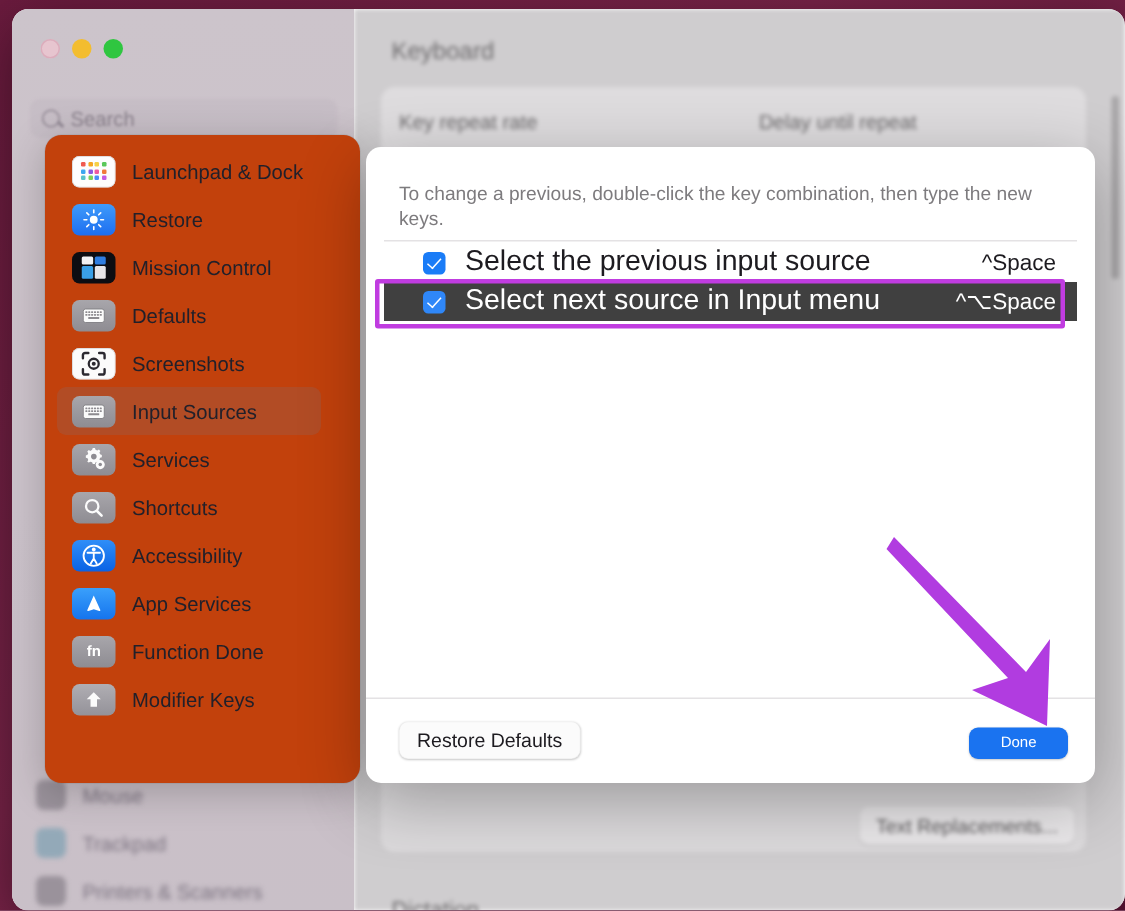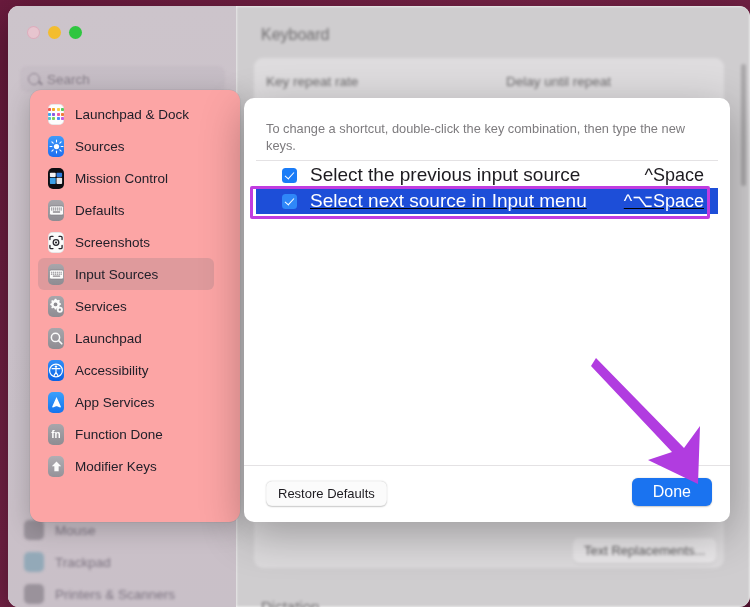--- a/index.html
+++ b/index.html
@@ -141,39 +141,39 @@
     position: absolute; right: 4px; top: 58px;
     width: 5px; height: 122px;
     background: #a9a7a9; border-radius: 3px;
   }
 
   
   #popover {
     position: absolute;
     left: 22px; top: 84px;
     width: 210px; height: 432px;
-    background: #fca5a5;
+    background: #c2410c;
     border-radius: 11px;
     box-shadow: 0 6px 26px rgba(0,0,0,0.22), 0 0 0 0.5px rgba(0,0,0,0.07);
     z-index: 10;
     padding: 8px 18px 10px 0;
   }
   .pop-item {
     position: relative;
     margin: 0 8px;
     height: 32px;
     display: flex; align-items: center; gap: 11px;
     padding-left: 10px;
     border-radius: 6px;
   }
   .pop-item.selected { background: rgba(125,118,128,0.22); }
   .pop-label { font-size: 13.5px; color: #22202a; white-space: nowrap; }
 
   .pico {
-    width: 16px; height: 21px; border-radius: 5px;
+    width: 29px; height: 21px; border-radius: 5px;
     flex: 0 0 auto; position: relative;
     display: flex; align-items: center; justify-content: center;
     overflow: hidden;
   }
   .ico-launchpad { background: #fdfdfd; box-shadow: inset 0 0 0 .5px #d6d4d6; }
   .lp-grid { display: grid; grid-template-columns: repeat(4,3px); grid-gap: 1.4px; }
   .lp-grid i { width: 3px; height: 3px; border-radius: .8px; display:block; }
 
   .ico-display { background: linear-gradient(180deg,#3f9bfa,#1d6ef0); }
   .ico-mission { background: #0d0d12; }
@@ -207,39 +207,39 @@
   #hint-divider {
     position: absolute; left: 12px; top: 62px;
     width: 462px; height: 1px; background: #e4e2e4;
   }
   .sc-row {
     position: absolute;
     left: 12px; width: 462px; height: 26px;
     display: flex; align-items: center;
   }
   #sc-row-0 { top: 64px; }
-  #sc-row-1 { top: 90px; background: #1d4ed8; text-decoration: underline; }
+  #sc-row-1 { top: 90px; background: #404040; }
   .sc-check {
     width: 15px; height: 15px; border-radius: 3.5px;
     background: #1a7cf7; margin-left: 26px; flex: 0 0 auto;
     position: relative;
   }
   .sc-row.sel .sc-check { background: #2f87f8; }
   .sc-check::after {
     content: ""; position: absolute;
     left: 4.6px; top: 2.0px;
     width: 4px; height: 8px;
     border: solid #fff; border-width: 0 1.9px 1.9px 0;
     transform: rotate(42deg);
   }
   .sc-name { margin-left: 13px; font-size: 19px; color: #1d1b20; }
   .sc-row.sel .sc-name { color: #fff; }
   .sc-key {
     margin-left: auto; margin-right: 14px;
-    font-size: 18px; color: #1d1b20;
+    font-size: 15px; color: #1d1b20;
     font-family: "Liberation Sans", sans-serif;
   }
   .sc-row.sel .sc-key { color: #fff; }
 
   
   #highlight-box {
     position: absolute;
     left: 250px; top: 186px;
     width: 460px; height: 33px;
     border: 3px solid #c03ce0;
@@ -256,21 +256,21 @@
     position: absolute; left: 22px; bottom: 16px;
     padding: 5px 12px;
     background: #fbfbfb; border-radius: 6px;
     font-size: 13px; color: #1d1b20;
     box-shadow: 0 .5px 1.5px rgba(0,0,0,.22), inset 0 0 0 .5px rgba(0,0,0,.05);
   }
   #btn-done {
     position: absolute; right: 18px; bottom: 16px;
     padding: 5px 21px;
     background: #1a73f0; border-radius: 6px;
-    font-size: 16px; color: #fff;
+    font-size: 10px; color: #fff;
     box-shadow: 0 .5px 1.5px rgba(0,0,0,.22);
   }
 
   
   #arrow-annotation {
     position: absolute;
     left: 588px; top: 352px;
     width: 130px; height: 145px;
     z-index: 40;
     pointer-events: none;
@@ -352,21 +352,21 @@
                 <line x1="12" y1="19.4" x2="12" y2="22.4"></line>
               <line x1="1.6" y1="12" x2="4.6" y2="12"></line>
                 <line x1="19.4" y1="12" x2="22.4" y2="12"></line>
               <line x1="4.6" y1="4.6" x2="6.7" y2="6.7"></line>
                 <line x1="17.3" y1="17.3" x2="19.4" y2="19.4"></line>
               <line x1="19.4" y1="4.6" x2="17.3" y2="6.7"></line>
                 <line x1="6.7" y1="17.3" x2="4.6" y2="19.4"></line>
             </g>
           </svg>
         </span>
-        <span class="pop-label">Sources</span>
+        <span class="pop-label">Restore</span>
       </div>
 
       <div class="pop-item">
         <span class="pico ico-mission">
           <svg width="21" height="21" viewBox="0 0 21 21" aria-hidden="true">
             <rect x="2.5" y="3" width="7.6" height="5.4" rx="1" fill="#f2f2f4"></rect>
             <rect x="11.2" y="3" width="7.3" height="5.4" rx="1" fill="#2f7de0"></rect>
             <rect x="2.5" y="9.4" width="7.6" height="8.4" rx="1" fill="#3aa0e8"></rect>
             <rect x="11.2" y="9.4" width="7.3" height="8.4" rx="1" fill="#e8e6e9"></rect>
           </svg>
@@ -452,21 +452,21 @@
         <span class="pop-label">Services</span>
       </div>
 
       <div class="pop-item">
         <span class="pico ico-spotlight">
           <svg width="15" height="15" viewBox="0 0 16 16" aria-hidden="true">
             <circle cx="6.9" cy="6.9" r="4.4" fill="none" stroke="#fbfbfb" stroke-width="1.6"></circle>
             <line x1="10.3" y1="10.3" x2="13.6" y2="13.6" stroke="#fbfbfb" stroke-width="1.8" stroke-linecap="round"></line>
           </svg>
         </span>
-        <span class="pop-label">Launchpad</span>
+        <span class="pop-label">Shortcuts</span>
       </div>
 
       <div class="pop-item">
         <span class="pico ico-accessibility">
           <svg width="17" height="17" viewBox="0 0 18 18" aria-hidden="true">
             <circle cx="9" cy="9" r="7.2" fill="none" stroke="#ffffff" stroke-width="1.3"></circle>
             <circle cx="9" cy="4.6" r="1.35" fill="#ffffff"></circle>
             <path d="M4.6 6.9h8.8" stroke="#ffffff" stroke-width="1.3" stroke-linecap="round"></path>
             <path d="M9 6.9v4 M9 10.9l-2.1 3.6 M9 10.9l2.1 3.6" stroke="#ffffff" stroke-width="1.3" stroke-linecap="round" fill="none"></path>
           </svg>
@@ -492,21 +492,21 @@
         <span class="pico ico-modifier">
           <svg width="15" height="15" viewBox="0 0 16 16" aria-hidden="true">
             <path d="M8 2.6l5 5h-2.7v5.4H5.7V7.6H3z" fill="#fbfbfb"></path>
           </svg>
         </span>
         <span class="pop-label">Modifier Keys</span>
       </div>
     </div>
 
     <div id="dialog">
-      <div id="dialog-hint">To change a shortcut, double-click the key combination, then type the new keys.</div>
+      <div id="dialog-hint">To change a previous, double-click the key combination, then type the new keys.</div>
       <div id="hint-divider"></div>
 
       <div class="sc-row" id="sc-row-0">
         <span class="sc-check"></span>
         <span class="sc-name">Select the previous input source</span>
         <span class="sc-key">^Space</span>
       </div>
 
       <div class="sc-row sel" id="sc-row-1">
         <span class="sc-check"></span>

